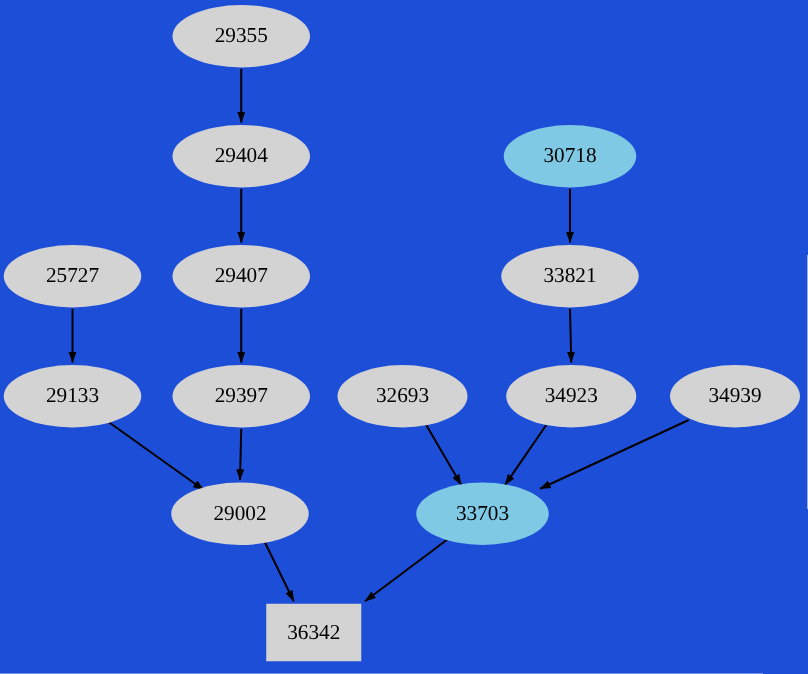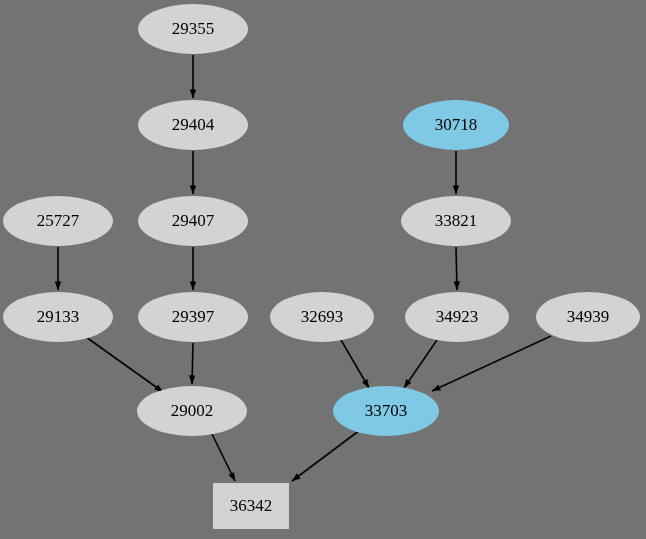--- a/index.html
+++ b/index.html
@@ -10,21 +10,21 @@
   body {
     width: 646px;
     height: 539px;
     font-family: "Liberation Serif", "DejaVu Serif", serif;
     overflow: hidden;
   }
   #graph-canvas {
     position: relative;
     width: 646px;
     height: 539px;
-    background: #737373;
+    background: #1d4ed8;
   }
   #graph-svg {
     position: absolute;
     left: 0;
     top: 0;
     width: 646px;
     height: 539px;
     display: block;
   }
   .node-label {

